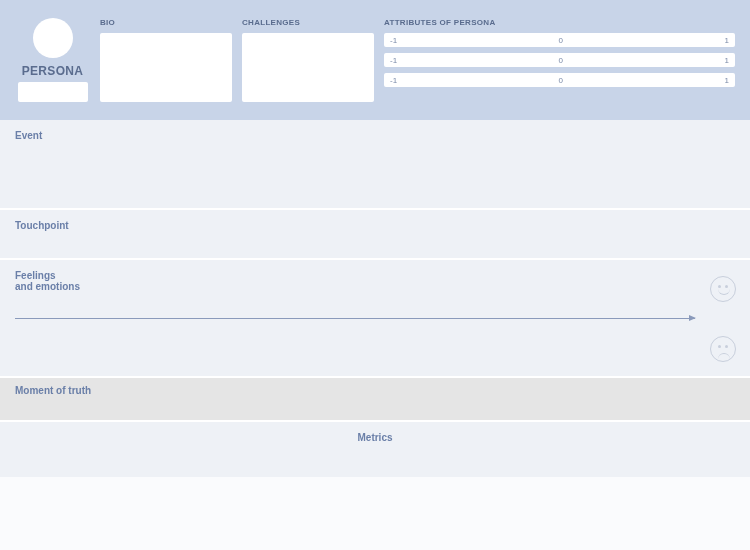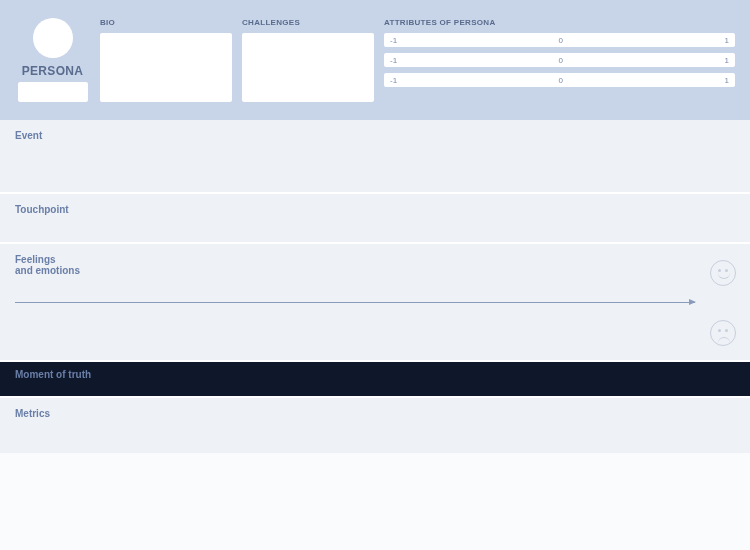--- a/index.html
+++ b/index.html
@@ -87,34 +87,34 @@
       background: #eef1f6;
       border-bottom: 2px solid #ffffff;
       padding: 10px 15px;
       position: relative;
     }
     .row-label {
       font-size: 10px;
       font-weight: 600;
       color: #6a7fa8;
     }
-    .row.event { height: 74px; }
+    .row.event { height: 90px; }
     .row.touchpoint { height: 50px; }
     .row.feelings {
       height: 118px;
       padding-right: 55px;
     }
     .row.moment {
-      height: 36px;
-      background: #0f172a;
+      height: 44px;
+      background: #e5e5e5;
       padding-top: 7px;
       padding-bottom: 7px;
     }
     .row.opportunities { height: 50px; }
-    .row.metrics { height: 55px; border-bottom: none; }
+    .row.metrics { height: 55px; border-bottom: none; text-align: center; }
     .feelings-arrow {
       position: absolute;
       left: 15px;
       right: 55px;
       top: 58px;
       height: 1px;
       background: #8a9abb;
     }
     .feelings-arrow::after {
       content: "";

